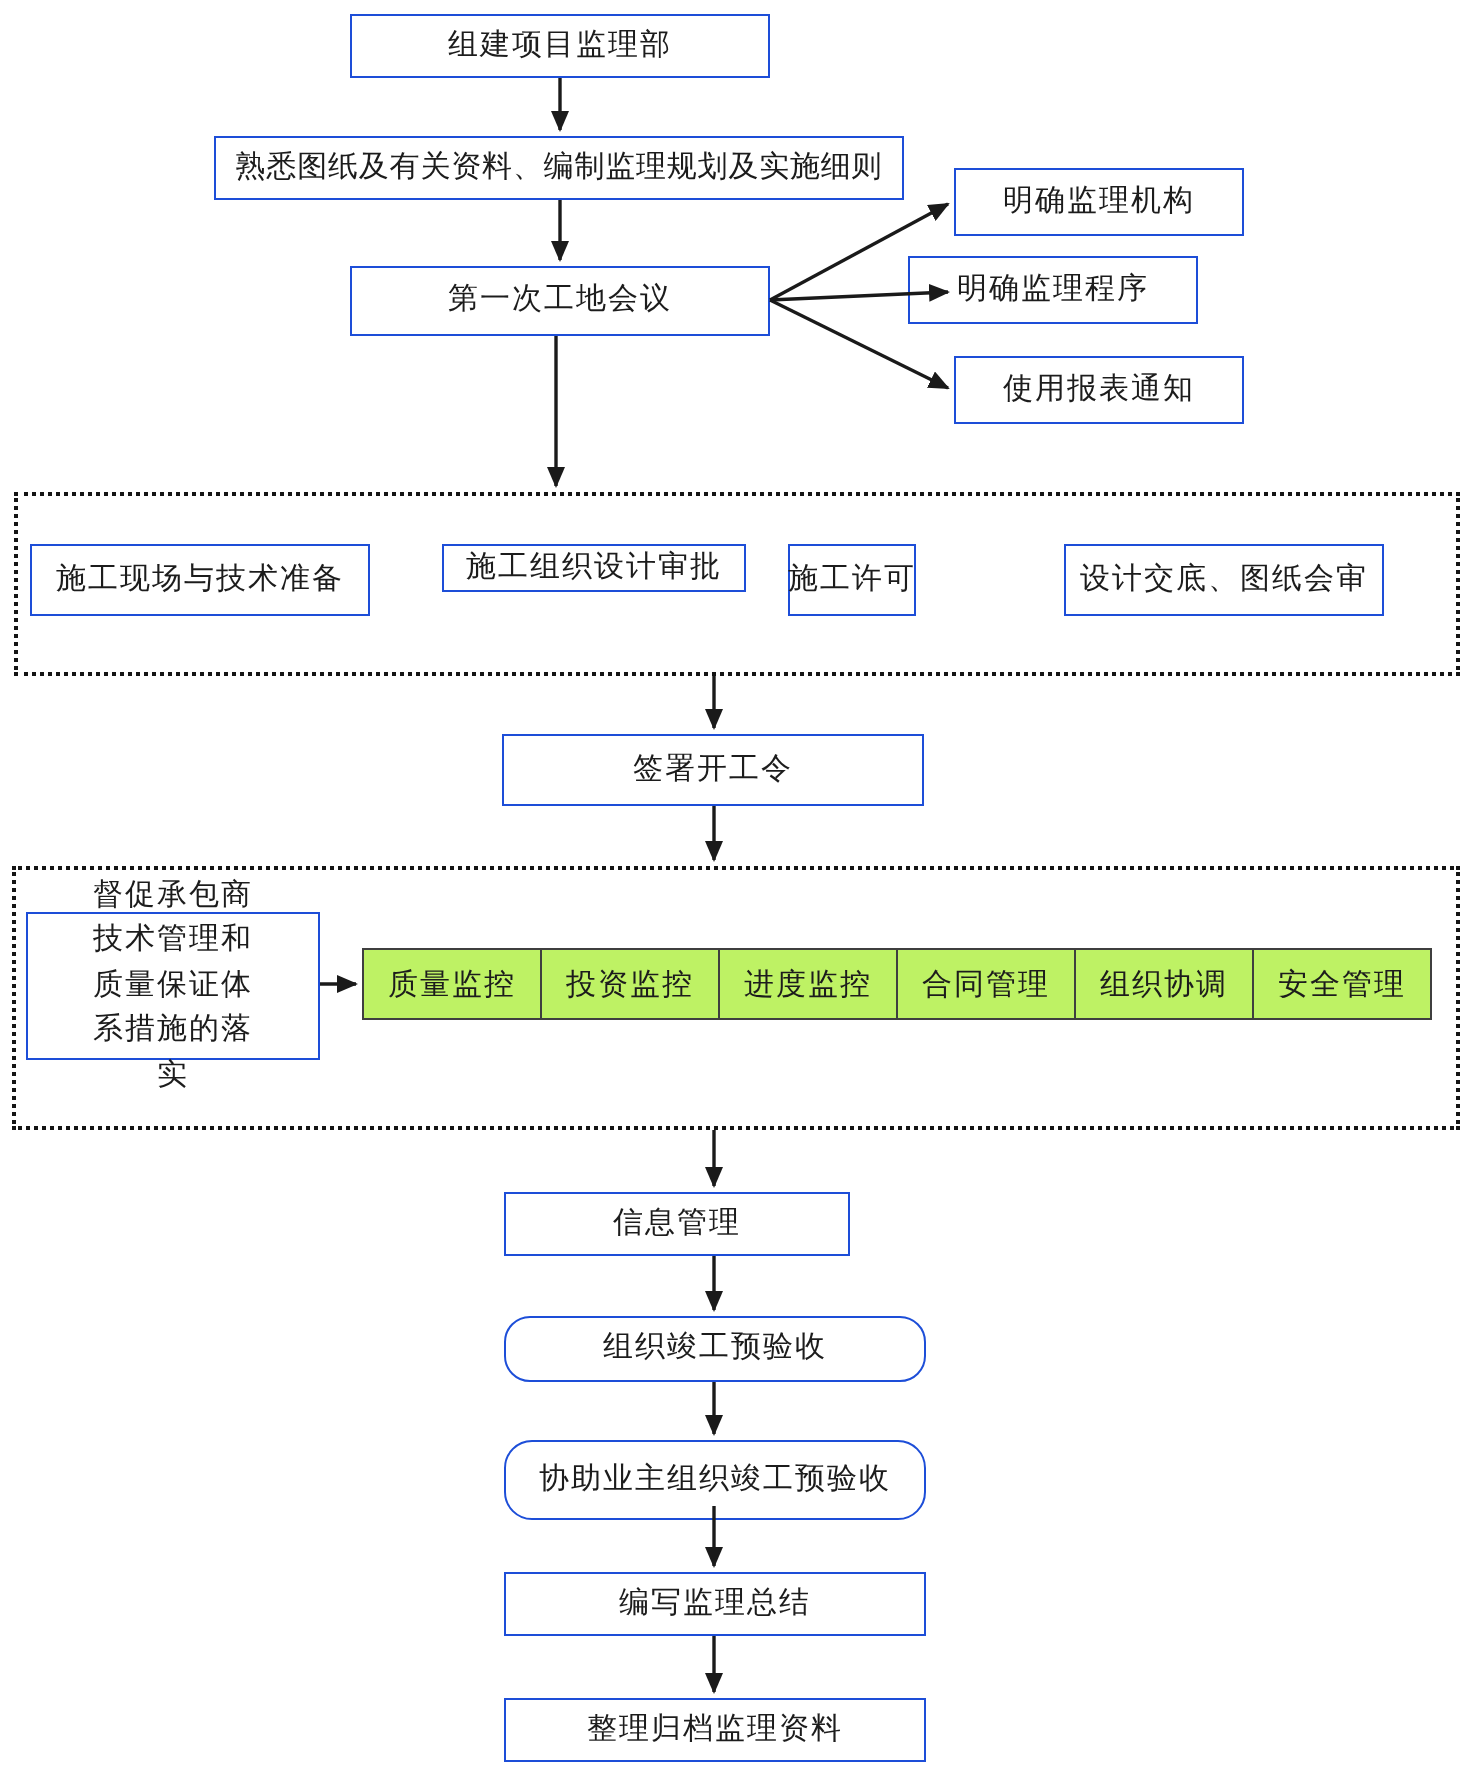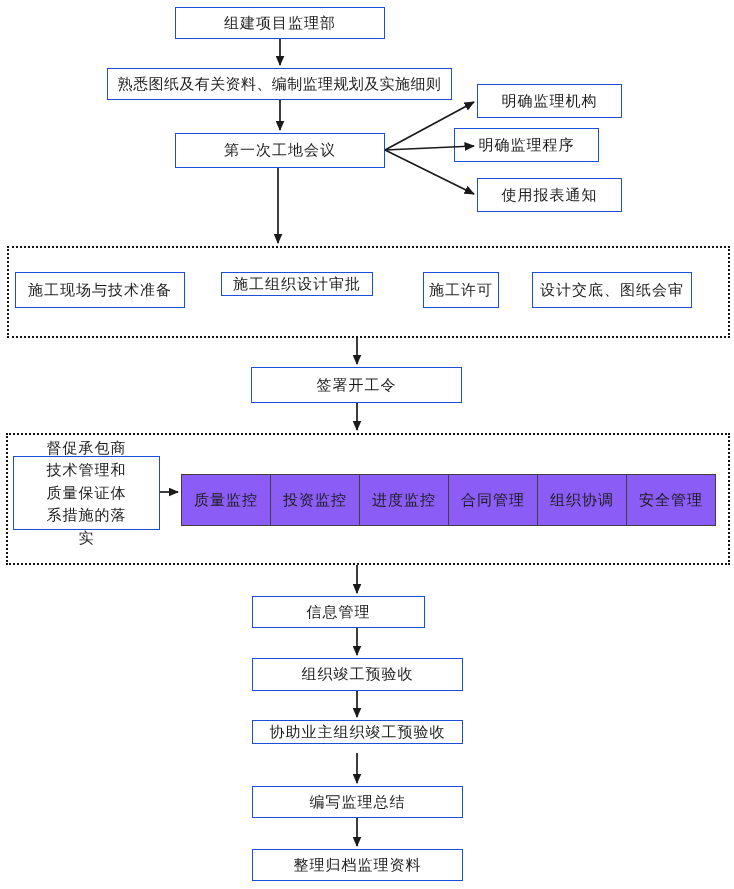--- a/index.html
+++ b/index.html
@@ -45,22 +45,22 @@
     z-index: 1;
   }
   .cells-row {
     position: absolute;
     display: flex;
     z-index: 2;
   }
   .cell {
     box-sizing: border-box;
     width: 90px;
-    height: 52px;
-    background: #8b5cf6;
+    height: 36px;
+    background: #bef264;
     border: 1px solid #3f3f3f;
     margin-left: -1px;
     display: flex;
     align-items: center;
     justify-content: center;
     font-size: 15px;
     letter-spacing: 1px;
     color: #1c1c1c;
     white-space: nowrap;
   }
@@ -89,44 +89,44 @@
   <div class="box" style="left:454px; top:128px; width:145px; height:34px;">明确监理程序</div>
 
   <div class="box" style="left:477px; top:178px; width:145px; height:34px;">使用报表通知</div>
 
   <div class="dotted-group" style="left:7px; top:246px; width:723px; height:92px;"></div>
 
   <div class="box" style="left:15px; top:272px; width:170px; height:36px;">施工现场与技术准备</div>
 
   <div class="box" style="left:221px; top:272px; width:152px; height:24px;">施工组织设计审批</div>
 
-  <div class="box" style="left:423px; top:272px; width:76px; height:36px;">施工许可</div>
+  <div class="box" style="left:394px; top:272px; width:64px; height:36px;">施工许可</div>
 
   <div class="box" style="left:532px; top:272px; width:160px; height:36px;">设计交底、图纸会审</div>
 
   <div class="box" style="left:251px; top:367px; width:211px; height:36px;">签署开工令</div>
 
   <div class="dotted-group" style="left:6px; top:433px; width:724px; height:132px;"></div>
 
   <div class="box wrap" style="left:13px; top:456px; width:147px; height:74px; padding:0 27px;">督促承包商技术管理和质量保证体系措施的落实</div>
 
   <div class="cells-row" style="left:181px; top:474px;">
     <div class="cell">质量监控</div>
     <div class="cell">投资监控</div>
     <div class="cell">进度监控</div>
     <div class="cell">合同管理</div>
     <div class="cell">组织协调</div>
     <div class="cell">安全管理</div>
   </div>
 
   <div class="box" style="left:252px; top:596px; width:173px; height:32px;">信息管理</div>
 
-  <div class="box" style="left:252px; top:658px; width:211px; height:33px;">组织竣工预验收</div>
+  <div class="box" style="left:252px; top:658px; width:211px; height:33px;border-radius:13px;">组织竣工预验收</div>
 
-  <div class="box" style="left:252px; top:720px; width:211px; height:24px;">协助业主组织竣工预验收</div>
+  <div class="box" style="left:252px; top:720px; width:211px; height:40px;border-radius:14px;">协助业主组织竣工预验收</div>
 
   <div class="box" style="left:252px; top:786px; width:211px; height:32px;">编写监理总结</div>
 
   <div class="box" style="left:252px; top:849px; width:211px; height:32px;">整理归档监理资料</div>
 
   <svg id="arrow-layer" width="734" height="889" viewBox="0 0 734 889">
     <defs>
       <marker id="ah" markerWidth="11" markerHeight="9" refX="9.5" refY="4.5" orient="auto" markerUnits="userSpaceOnUse">
         <path d="M0,0 L10.5,4.5 L0,9 Z" fill="#1a1a1a"></path>
       </marker>

